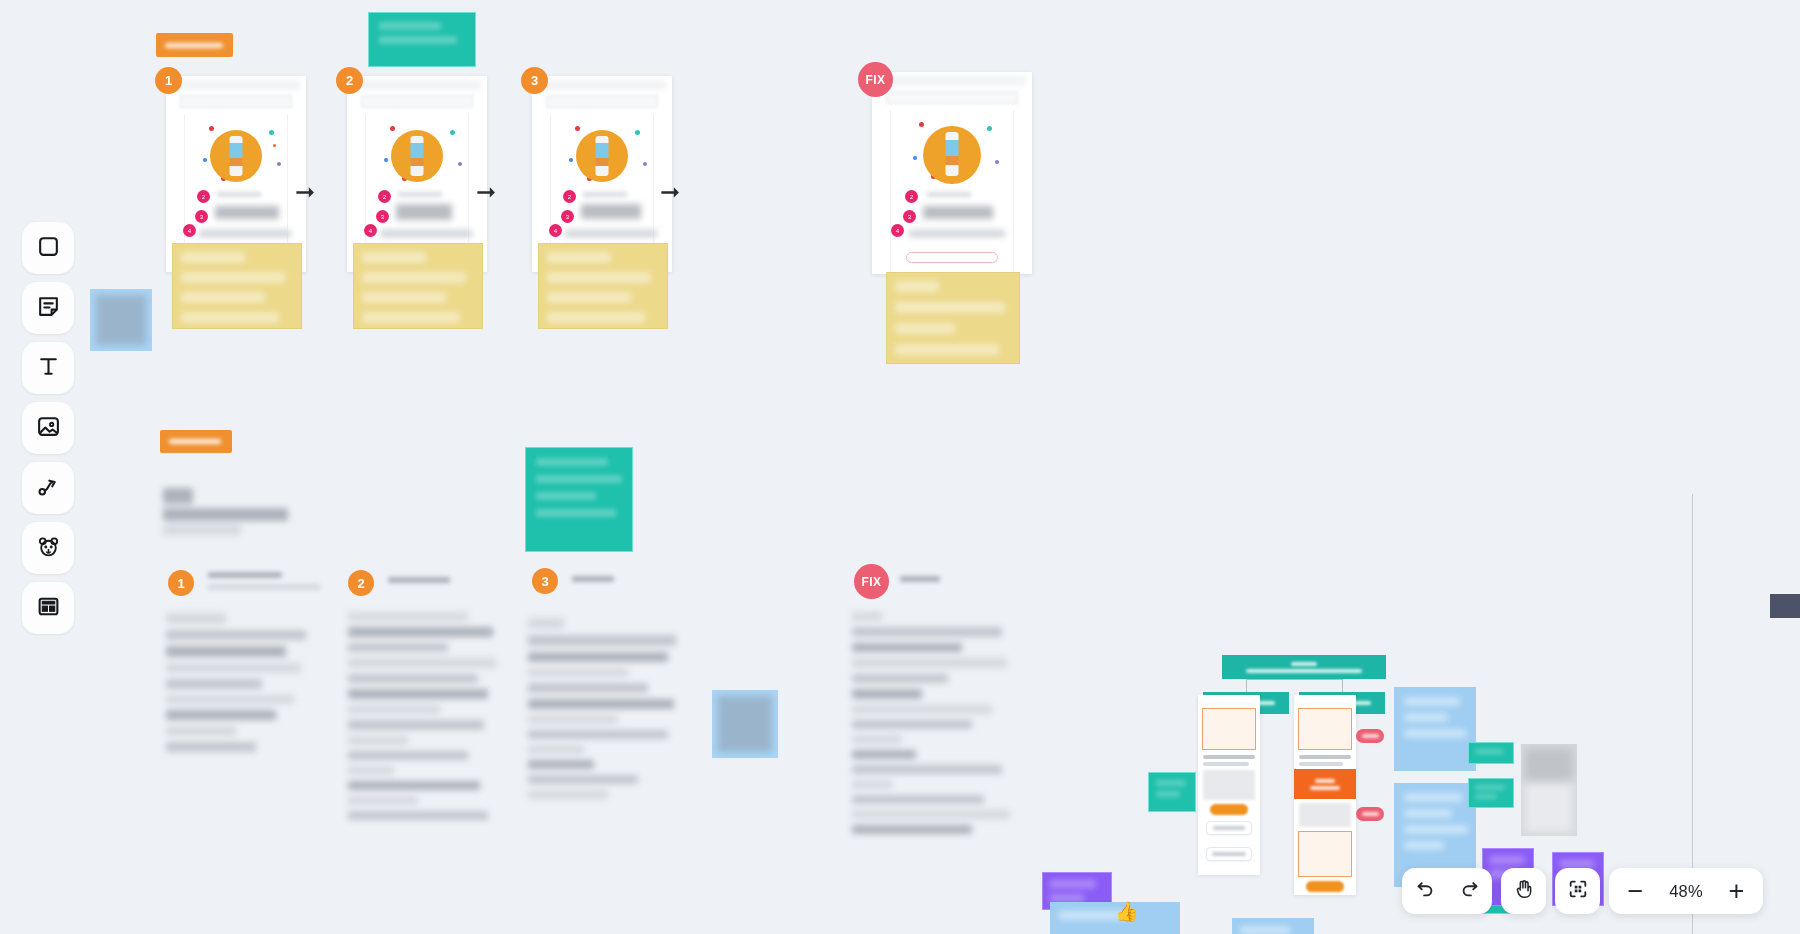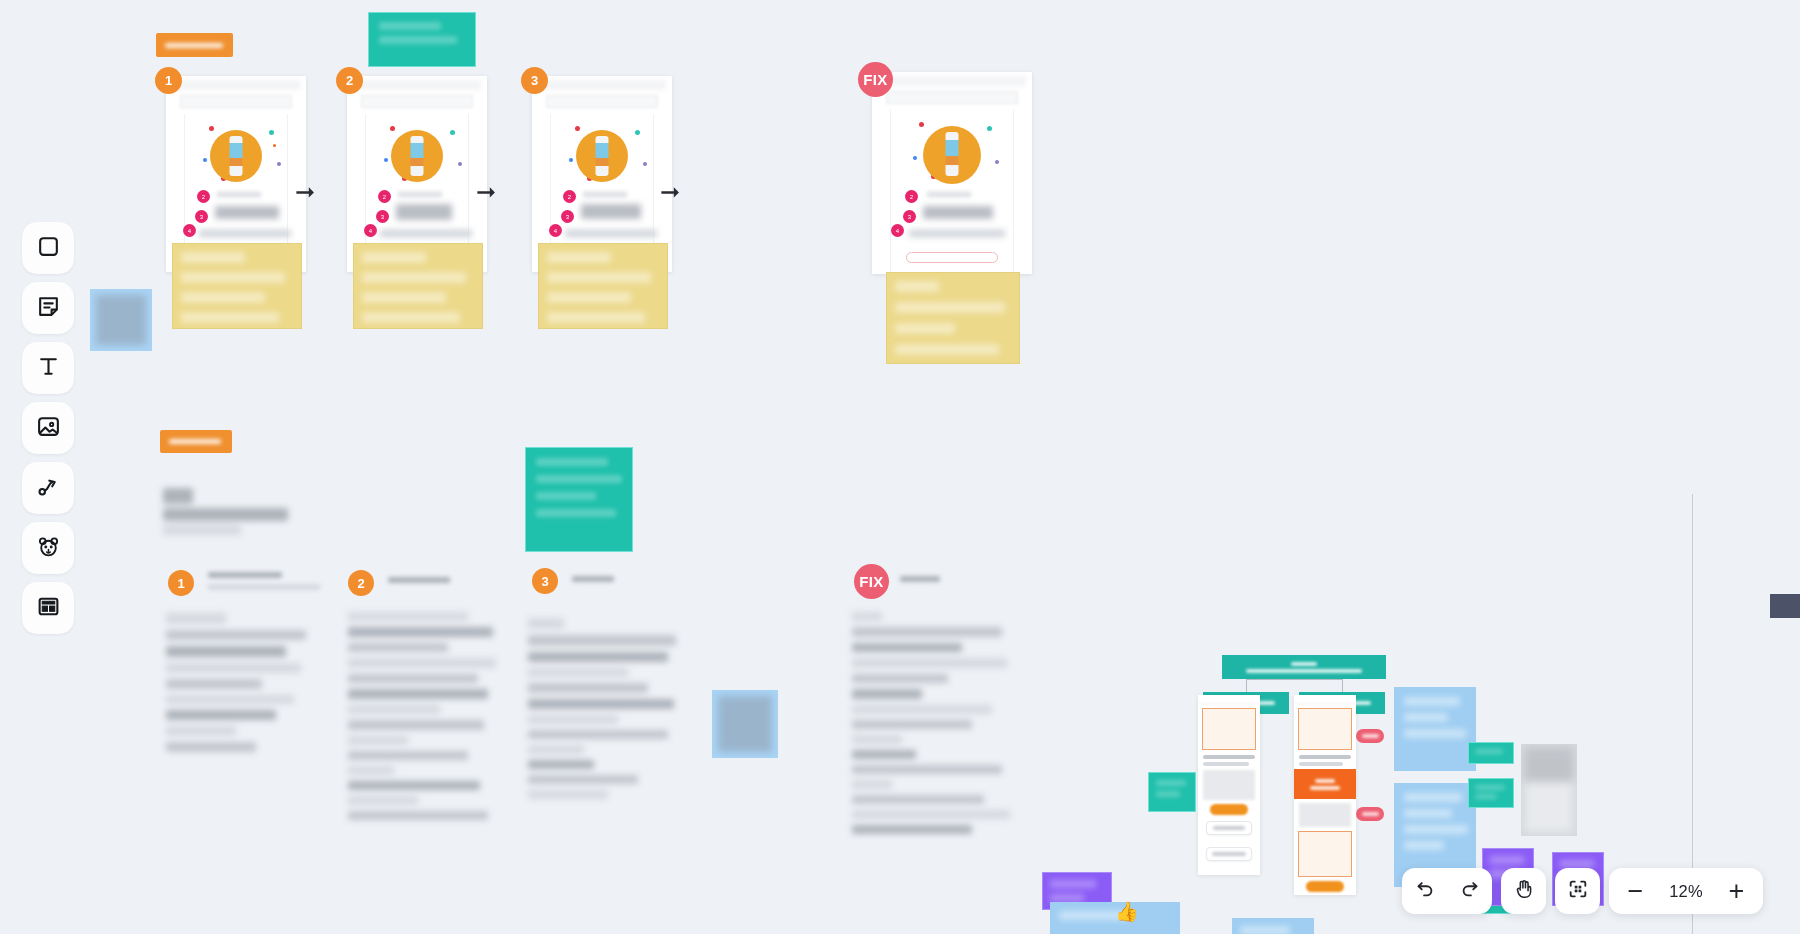--- a/index.html
+++ b/index.html
@@ -70,21 +70,21 @@
     position: absolute; border-radius: 50%;
     background: #f28d2e; color: #fff;
     display: flex; align-items: center; justify-content: center;
     font-size: 13px; font-weight: 600;
     z-index: 20;
   }
   .fixbadge {
     position: absolute; border-radius: 50%;
     background: #ec5f72; color: #fff;
     display: flex; align-items: center; justify-content: center;
-    font-size: 15px; font-weight: 700; letter-spacing: .4px;
+    font-size: 12px; font-weight: 700; letter-spacing: .4px;
     z-index: 20;
   }
 
   
   .orangetag {
     position: absolute; background: #f0902f;
     border-radius: 2px; overflow: hidden;
     display: flex; align-items: center; padding: 0 9px;
   }
   .orangetag .tl { background: rgba(255,255,255,.85); height: 5px; border-radius: 2px; filter: blur(2.2px); }
@@ -650,21 +650,21 @@
             <rect x="12.6" y="12.6" width="3" height="3" fill="#22262c" stroke="none"></rect>
           </svg>
         </span>
       </div>
     </div>
 
     <div class="bgroup zoomgroup">
       <div class="bbtn">
         <span class="bigminus">−</span>
       </div>
-      <div class="zoomval">12%</div>
+      <div class="zoomval">48%</div>
       <div class="bbtn">
         <span class="bigplus">+</span>
       </div>
     </div>
 
   </div>
 
 </div>
 
 </body></html>

